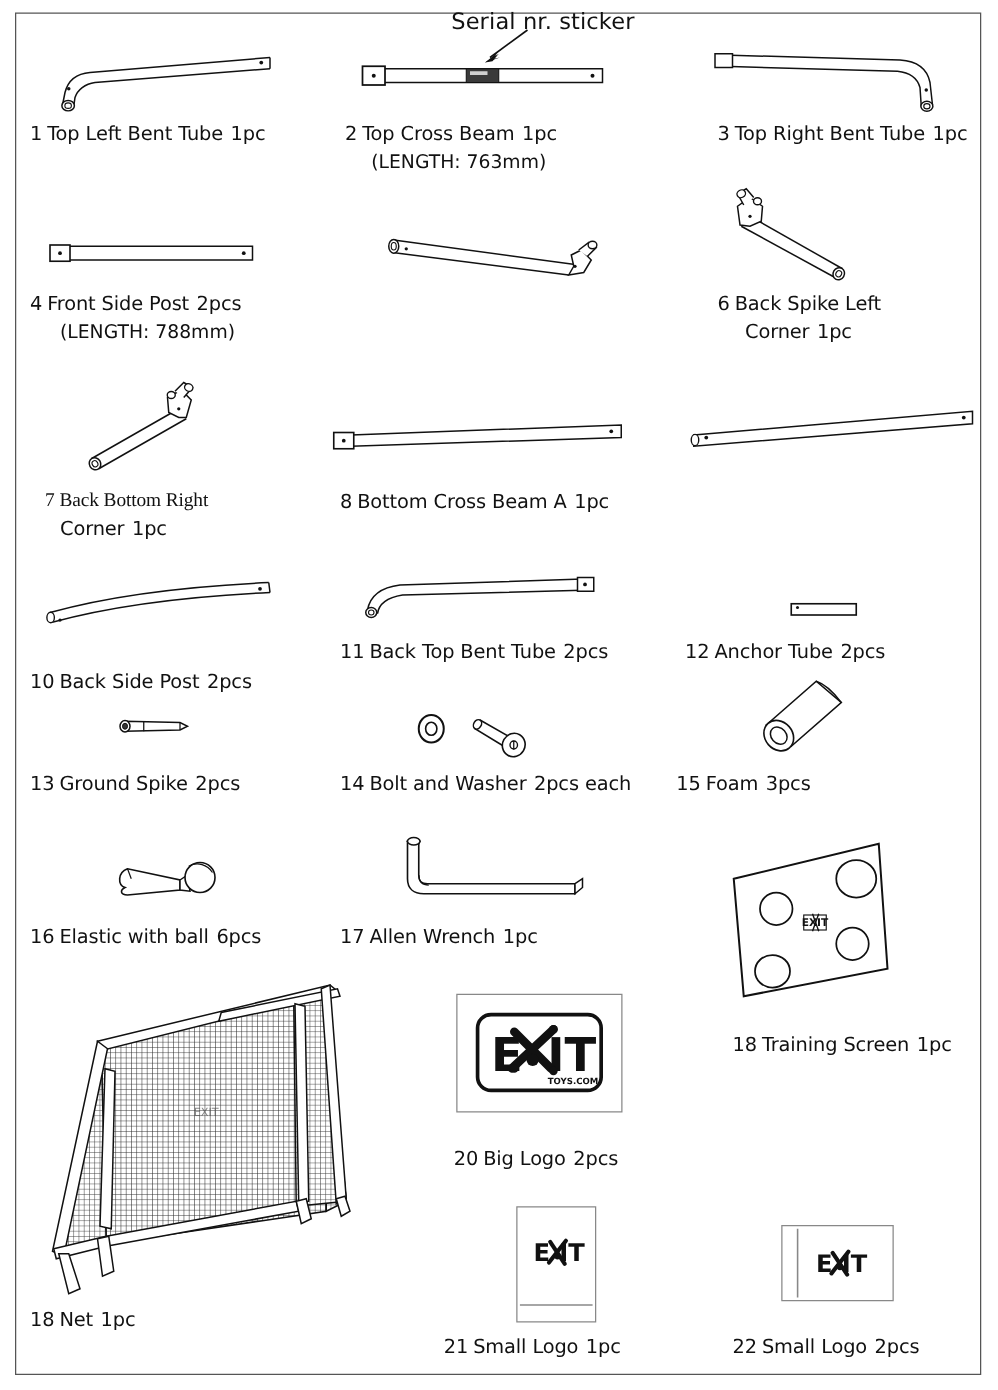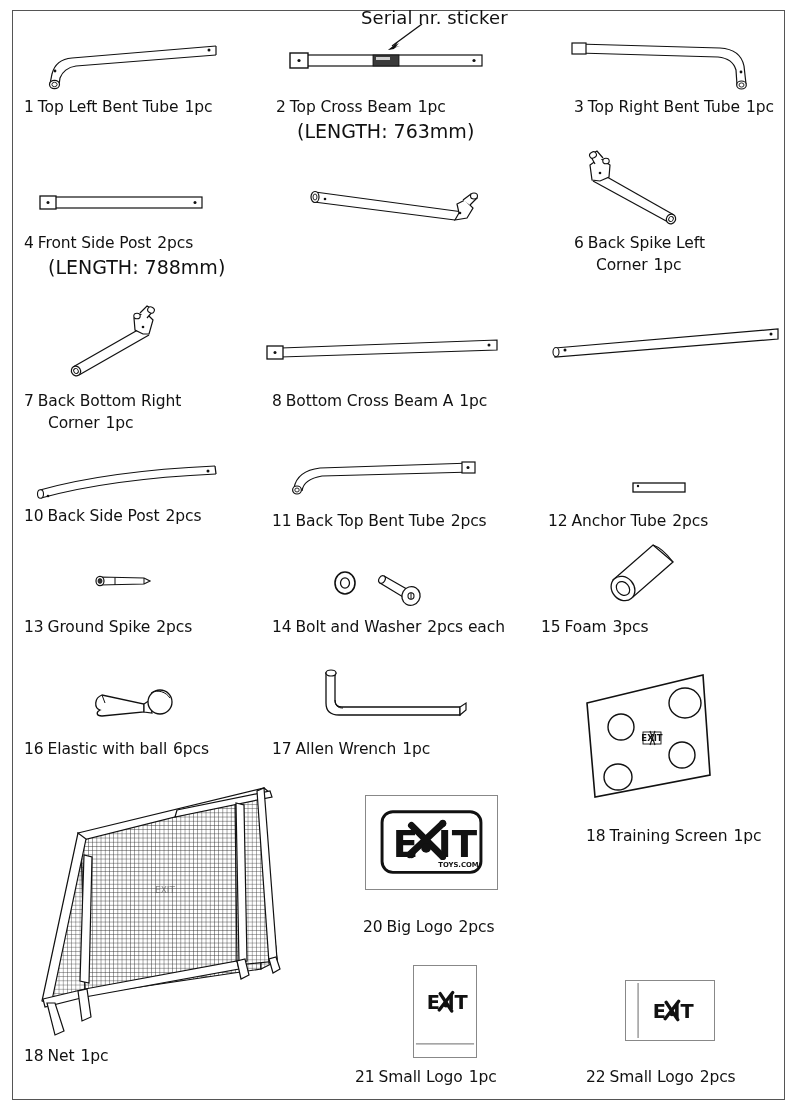--- a/index.html
+++ b/index.html
@@ -37,21 +37,21 @@
     position: absolute;
     font-size: 15.5px;
     color: #111;
     white-space: nowrap;
     letter-spacing: -0.1px;
   }
   .cap .num { margin-right: 4px; }
   .cap .qty { margin-left: 6px; }
   .cap2 {
     position: absolute;
-    font-size: 19px;
+    font-size: 15px;
     color: #111;
     white-space: nowrap;
   }
   svg { position: absolute; overflow: visible; }
   .art { position: absolute; }
   
   .logo-box {
     position: absolute;
     background: #fff;
     border: 1.2px solid #888;
@@ -159,21 +159,21 @@
     <path d="M88,22 L18,62" fill="none" stroke="#111" stroke-width="1.2"></path>
     <path d="M94,30 L24,70" fill="none" stroke="#111" stroke-width="1.2"></path>
     <ellipse cx="21" cy="66" rx="4.5" ry="5" fill="#fff" stroke="#111" stroke-width="1.2" transform="rotate(-30 21 66)"></ellipse>
     <ellipse cx="21" cy="66" rx="2.2" ry="2.6" fill="#fff" stroke="#111" stroke-width="0.9" transform="rotate(-30 21 66)"></ellipse>
     <path d="M94,29 L98,15 L90,7 L79,13 L80,25 L88,29 Z" fill="#fff" stroke="#111" stroke-width="1.2"></path>
     <path d="M92,13 L99,5 L92,1 L85,8" fill="#fff" stroke="#111" stroke-width="1.2"></path>
     <ellipse cx="96" cy="5" rx="3.4" ry="3" fill="#fff" stroke="#111" stroke-width="1.1" transform="rotate(30 96 5)"></ellipse>
     <ellipse cx="82" cy="11" rx="3.2" ry="2.8" fill="#fff" stroke="#111" stroke-width="1.1"></ellipse>
     <circle cx="88" cy="22" r="1.3" fill="#111"></circle>
   </svg>
-  <div class="cap" style="left:24px; top:392px;">
+  <div class="cap" style="left:36px; top:392px;font-family:Liberation Serif, serif;">
     <span class="num">7</span><span>Back Bottom Right</span>
   </div>
   <div class="cap" style="left:48px; top:414px;">
     <span>Corner</span><span class="qty">1pc</span>
   </div>
 
   <svg class="art" style="left:265px; top:332px;" width="245" height="28" viewBox="0 0 245 28">
     <path d="M16,16 L232,8 L232,18 L16,25 Z" fill="#fff" stroke="#111" stroke-width="1.2"></path>
     <rect x="2" y="14" width="16" height="13" fill="#fff" stroke="#111" stroke-width="1.3"></rect>
     <circle cx="10" cy="20.5" r="1.5" fill="#111"></circle>
@@ -191,21 +191,21 @@
   </svg>
 
   <svg class="art" style="left:30px; top:460px;" width="200" height="40" viewBox="0 0 200 40">
     <path d="M10,30 C60,16 120,9 185,6" fill="none" stroke="#111" stroke-width="1.2"></path>
     <path d="M11,38 C62,24 122,17 186,14" fill="none" stroke="#111" stroke-width="1.2"></path>
     <ellipse cx="10.5" cy="34" rx="3" ry="4.2" fill="#fff" stroke="#111" stroke-width="1.1"></ellipse>
     <line x1="185" y1="6" x2="186" y2="14" stroke="#111" stroke-width="1.2"></line>
     <circle cx="178" cy="11" r="1.5" fill="#111"></circle>
     <circle cx="18" cy="36" r="1.3" fill="#111"></circle>
   </svg>
-  <div class="cap" style="left:24px; top:507px;">
+  <div class="cap" style="left:24px; top:536px;">
     <span class="num">10</span><span>Back Side Post</span><span class="qty">2pcs</span>
   </div>
 
   <svg class="art" style="left:286px; top:455px;" width="200" height="45" viewBox="0 0 200 45">
     <path d="M8,33 C10,22 18,15 34,13 L186,8" fill="none" stroke="#111" stroke-width="1.2"></path>
     <path d="M16,36 C17,28 24,23 36,21 L187,17" fill="none" stroke="#111" stroke-width="1.2"></path>
     <ellipse cx="11" cy="35" rx="4.4" ry="4" fill="#fff" stroke="#111" stroke-width="1.2"></ellipse>
     <ellipse cx="11" cy="35" rx="2.2" ry="2" fill="#fff" stroke="#111" stroke-width="0.9"></ellipse>
     <rect x="176" y="7" width="13" height="11" fill="#fff" stroke="#111" stroke-width="1.2"></rect>
     <circle cx="182" cy="12.5" r="1.5" fill="#111"></circle>

